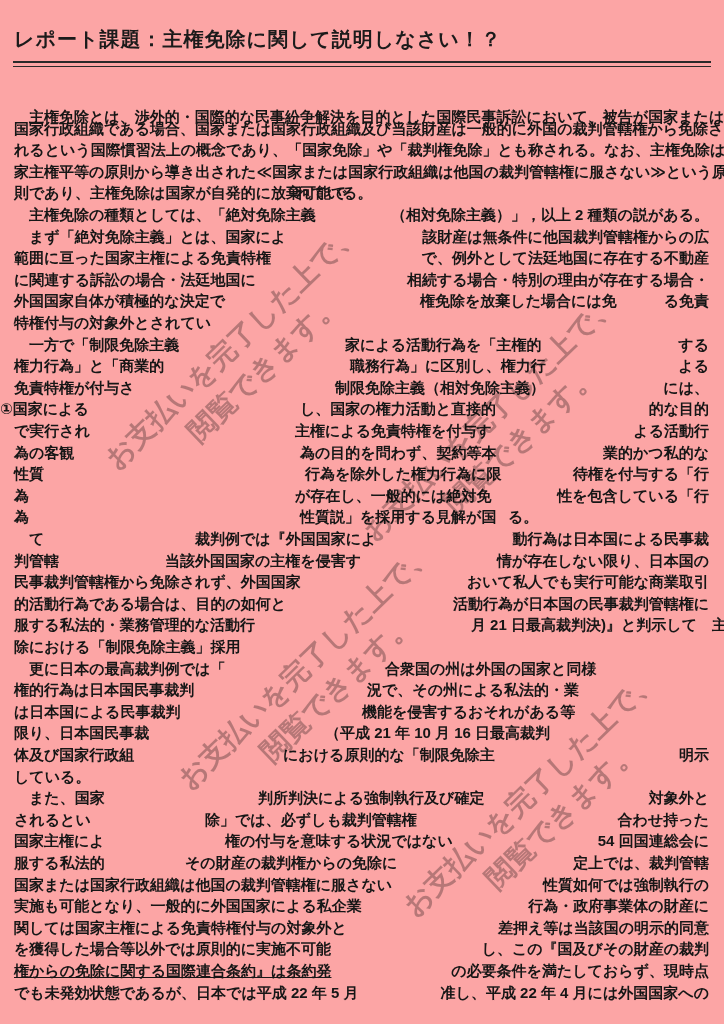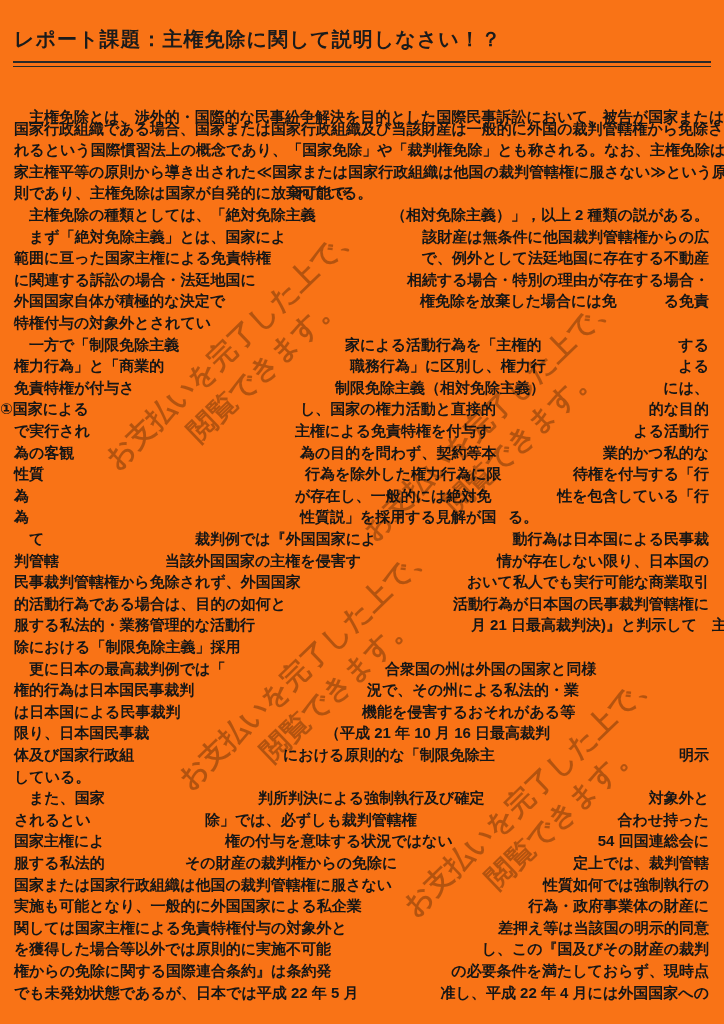--- a/index.html
+++ b/index.html
@@ -1,21 +1,21 @@
 <!DOCTYPE html>
 <html lang="ja"><head>
 <meta charset="utf-8">
 <style>
   html,body{margin:0;padding:0;}
   body{
     width:724px;height:1024px;position:relative;overflow:hidden;
     background:#ffffff;
     font-family:"Liberation Sans","DejaVu Sans",sans-serif;
   }
-  .page{position:absolute;inset:0;background:#f97316;}
+  .page{position:absolute;inset:0;background:#fca5a5;}
   .doc-title{
     position:absolute;left:14px;top:26px;width:696px;
     font-size:20px;font-weight:700;color:#1b1b1b;letter-spacing:1px;
     white-space:nowrap;
   }
   .title-rule{
     position:absolute;left:13px;top:61px;width:698px;height:3px;
     border-top:2px solid #2a2a2a;border-bottom:1px solid #2a2a2a;
   }
   .doc-body{position:absolute;left:0;top:0;width:724px;height:1024px;}
@@ -212,21 +212,21 @@
       </div>
       <div class="tline" style="top: 916.8px;">
         <span class="tseg" style="left: 14px;">関しては国家主権による免責特権付与の対象外と</span>
         <span class="tseg right">差押え等は当該国の明示的同意</span>
       </div>
       <div class="tline" style="top: 938.4px;">
         <span class="tseg" style="left: 14px;">を獲得した場合等以外では原則的に実施不可能</span>
         <span class="tseg right">し、この『国及びその財産の裁判</span>
       </div>
       <div class="tline" style="top: 960px;">
-        <span class="tseg" style="left: 14px;">権からの免除に関する国際連合条約』は条約発</span>
+        <span class="tseg" style="left: 14px; text-decoration: underline;">権からの免除に関する国際連合条約』は条約発</span>
         <span class="tseg right">の必要条件を満たしておらず、現時点</span>
       </div>
       <div class="tline" style="top: 981.6px;">
         <span class="tseg" style="left: 14px;">でも未発効状態であるが、日本では平成 22 年 5 月</span>
         <span class="tseg right">准し、平成 22 年 4 月には外国国家への</span>
       </div>
     </div>
 
   <div class="wm wm-a">
     <span class="l1">お支払いを完了した上で、</span>

